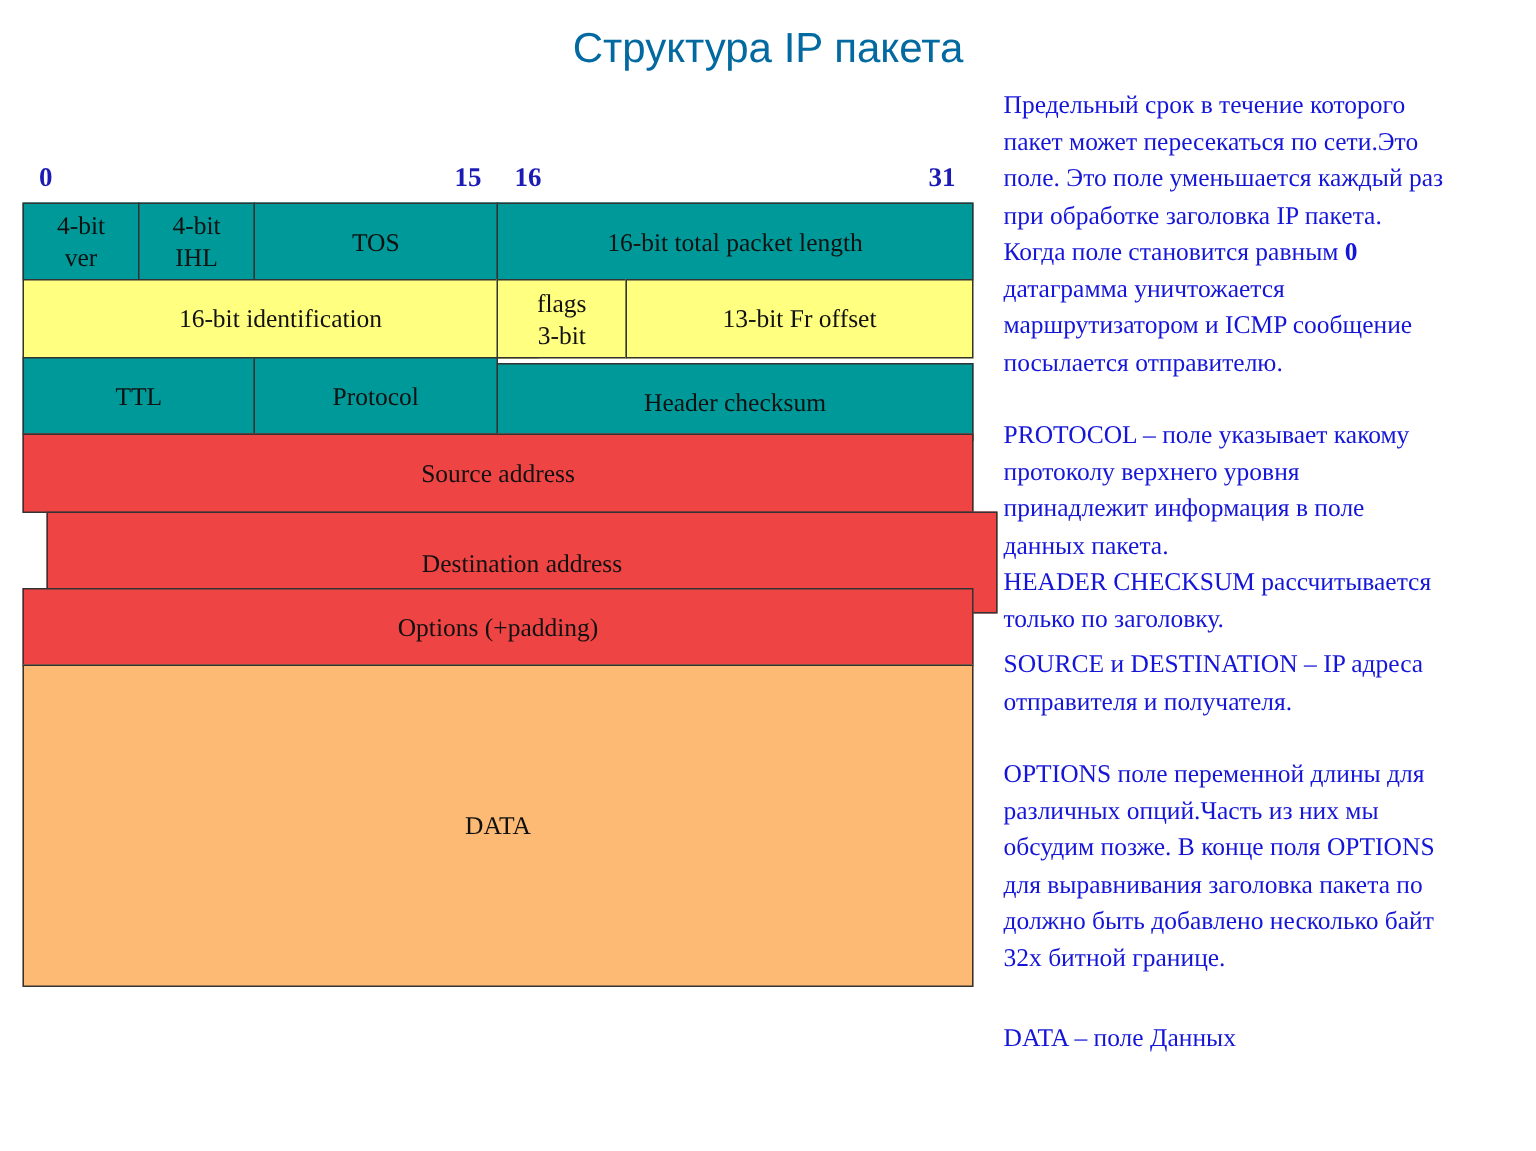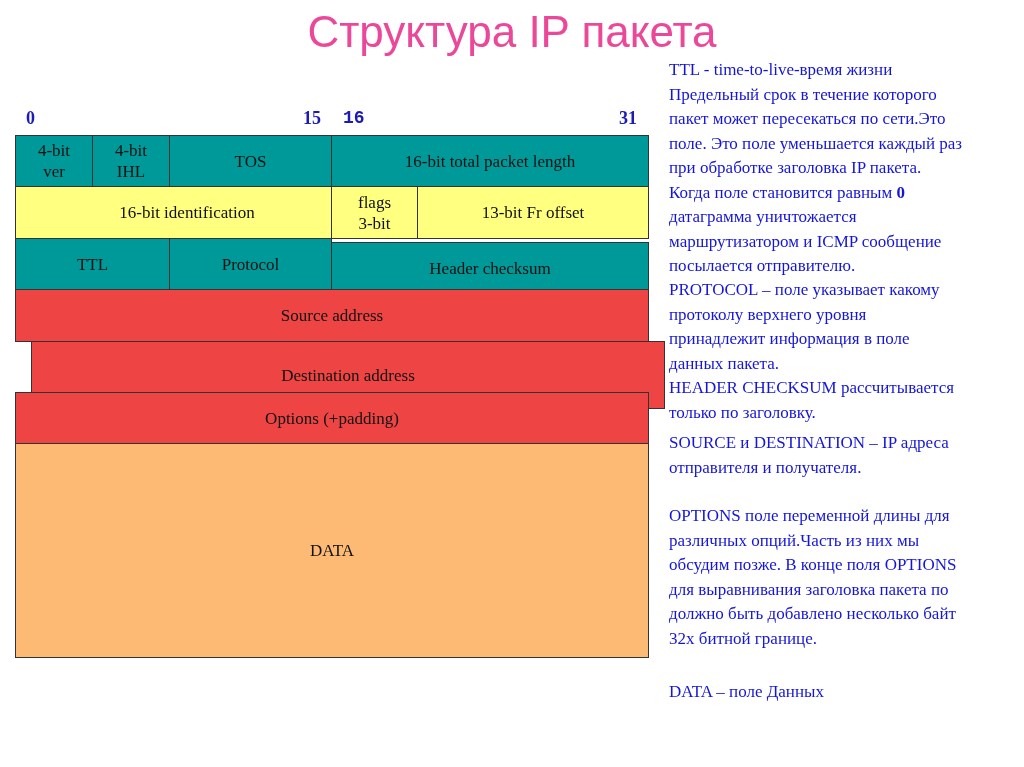--- a/index.html
+++ b/index.html
@@ -1,34 +1,34 @@
 <!DOCTYPE html>
 <html><head>
 <meta charset="utf-8">
 <style>
   html, body { margin:0; padding:0; }
   body { width:1024px; height:767px; background:#ffffff; position:relative; overflow:hidden; font-family:"Liberation Serif", serif; }
-  .title { position:absolute; left:0; top:2px; width:1024px; text-align:center; color:#ec4899; font-family:"Liberation Sans", sans-serif; font-size:44px; line-height:60px; }
+  .title { position:absolute; left:0; top:2px; width:1024px; text-align:center; color:#0369a1; font-family:"Liberation Sans", sans-serif; font-size:28px; line-height:60px; }
   .bitnum { position:absolute; top:108px; color:#1c1cb4; font-weight:bold; font-size:18px; font-family:"Liberation Serif", serif; }
   .cell { position:absolute; box-sizing:border-box; border:1px solid #333; display:flex; align-items:center; justify-content:center; text-align:center; font-size:17px; line-height:21px; color:#111; }
   .teal { background:#009999; }
   .yellow { background:#ffff80; }
   .pink { background:#ef4444; }
   .gray { background:#fdba74; }
   .notes { position:absolute; left:669px; color:#1515d8; font-size:17px; line-height:24.5px; font-family:"Liberation Serif", serif; }
   .notes p { margin:0; }
 </style>
 </head>
 <body>
 
 <div class="title">Структура IP пакета</div>
 
 <span class="bitnum" style="left:26px;">0</span>
 <span class="bitnum" style="left:303px;">15</span>
-<span class="bitnum" style="left:343px;font-family:Liberation Mono, monospace;">16</span>
+<span class="bitnum" style="left:343px;">16</span>
 <span class="bitnum" style="left:619px;">31</span>
 
 <div>
 
   <div class="cell teal" style="left:15px;top:135px;width:78px;height:52px;">
     <div>
         <div>4-bit</div>
         <div>ver</div>
       </div>
   </div>
@@ -54,21 +54,20 @@
   <div class="cell teal" style="left:169px;top:238px;width:163px;height:52px;">Protocol</div>
   <div class="cell teal" style="left:331px;top:242px;width:318px;height:52px;">Header checksum</div>
 
   <div class="cell pink" style="left:15px;top:289px;width:634px;height:53px;">Source address</div>
   <div class="cell pink" style="left:31px;top:341px;width:634px;height:68px;">Destination address</div>
   <div class="cell pink" style="left:15px;top:392px;width:634px;height:52px;">Options (+padding)</div>
   <div class="cell gray" style="left:15px;top:443px;width:634px;height:215px;">DATA</div>
 </div>
 
 <div class="notes" style="top:58px;">
-  <p>TTL - time-to-live-время жизни</p>
   <p>Предельный срок в течение которого</p>
   <p>пакет может пересекаться по сети.Это</p>
   <p>поле. Это поле уменьшается каждый раз</p>
   <p>при обработке заголовка IP пакета.</p>
   <p><span>Когда поле становится равным </span><b>0</b></p>
   <p>датаграмма уничтожается</p>
   <p>маршрутизатором и ICMP сообщение</p>
   <p>посылается отправителю.</p>
 </div>
 

